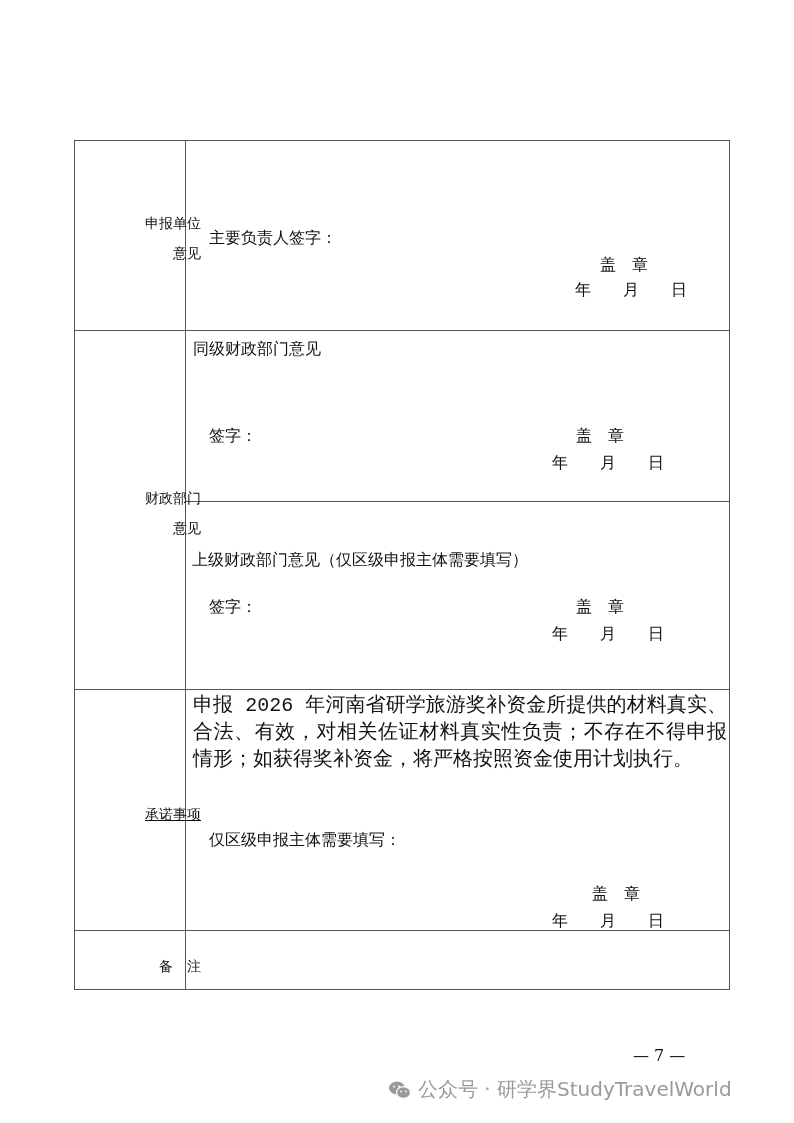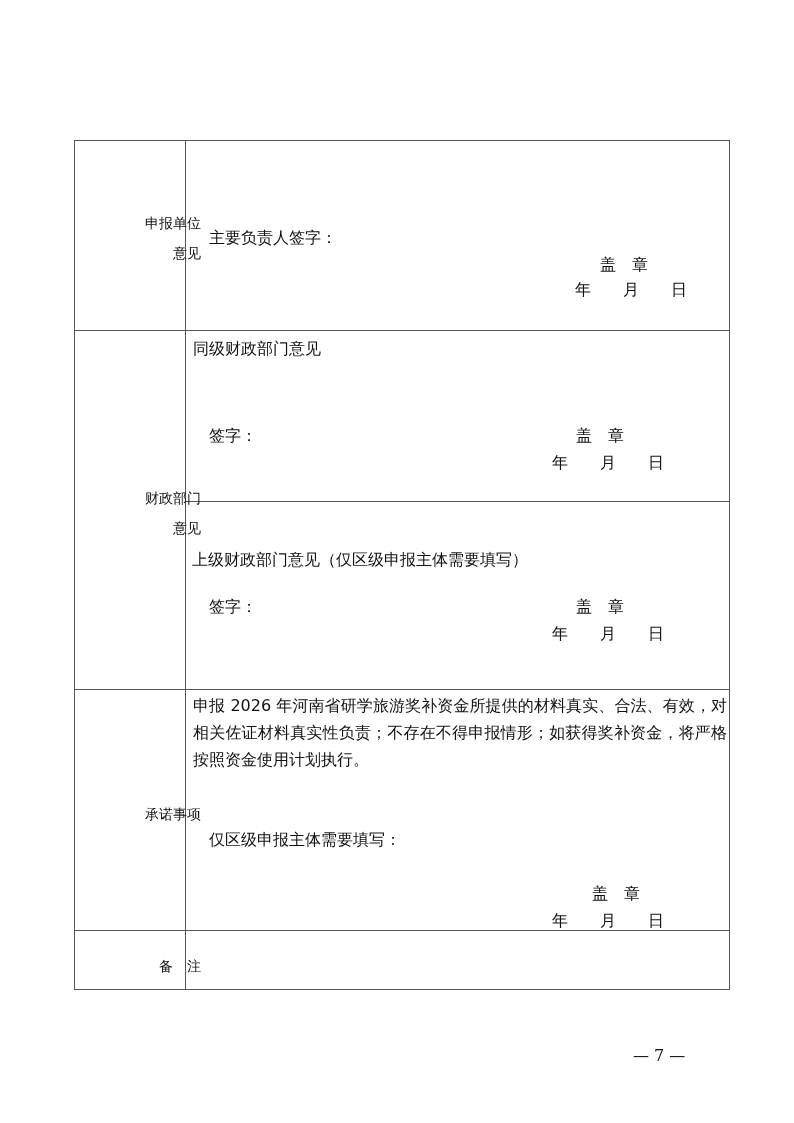--- a/index.html
+++ b/index.html
@@ -5,22 +5,22 @@
   html, body { margin:0; padding:0; background:#ffffff; }
   body { width:794px; height:1123px; position:relative; overflow:hidden;
          font-family:"DejaVu Sans","Liberation Sans",sans-serif; color:#111; }
   .page { position:absolute; left:0; top:0; width:794px; height:1123px; }
   .tbl { position:absolute; left:74px; top:140px; width:656px; height:850px;
          border:1px solid #555; box-sizing:border-box; }
   .hline { position:absolute; height:0; border-top:1px solid #555; }
   .vline { position:absolute; width:0; border-left:1px solid #555; top:0; bottom:0; left:110px; }
   .txt { position:absolute; font-size:16px; line-height:18px; white-space:nowrap; }
   .label { position:absolute; left:16px; width:110px; text-align:right; font-size:14px; line-height:30px; }
-  .para { position:absolute; left:118px; width:534px; font-size:16px; line-height:27px;
-          white-space:normal; text-align:justify; }
+  .para { position:absolute; left:118px; width:534px; font-size:20px; line-height:27px;
+          white-space:normal; text-align:justify;font-family:Liberation Mono, monospace; }
   .pagenum { position:absolute; left:633px; top:1046px; font-family:"DejaVu Serif","Liberation Serif",serif;
              font-size:16px; color:#111; }
   .watermark { position:absolute; left:388px; top:1076px; font-size:20px; color:#9a9a9a; display:flex; align-items:center; gap:6px; }
   .wm-icon { width:24px; height:20px; position:relative; }
 </style>
 </head>
 <body>
 
 <div class="page">
   <div class="tbl">
@@ -46,25 +46,38 @@
     <div class="txt" style="left:118px;top:199px;">同级财政部门意见</div>
     <div class="txt" style="left:134px;top:286px;">签字：</div>
     <div class="txt" style="left:501px;top:286px;">盖　章</div>
     <div class="txt" style="left:477px;top:313px;">年　　月　　日</div>
 
     <div class="txt" style="left:117px;top:369px;margin-top:41px;">上级财政部门意见（仅区级申报主体需要填写）</div>
     <div class="txt" style="left:134px;top:457px;">签字：</div>
     <div class="txt" style="left:501px;top:457px;">盖　章</div>
     <div class="txt" style="left:477px;top:484px;">年　　月　　日</div>
 
-    <div class="label" style="top:658px;">承诺事项</div>
+    <div class="label" style="top:658px;text-decoration:underline;">承诺事项</div>
     <div class="para" style="top:551px;">申报 2026 年河南省研学旅游奖补资金所提供的材料真实、合法、有效，对相关佐证材料真实性负责；不存在不得申报情形；如获得奖补资金，将严格按照资金使用计划执行。</div>
     <div class="txt" style="left:134px;top:690px;">仅区级申报主体需要填写：</div>
     <div class="txt" style="left:517px;top:744px;">盖　章</div>
     <div class="txt" style="left:477px;top:771px;">年　　月　　日</div>
 
     <div class="label" style="top:810px;">备　注</div>
     <div class="txt" style="left:118px;top:815px;width:530px;"></div>
   </div>
 
   <div class="pagenum">— 7 —</div>
 
+  <div class="watermark">
+    <span class="wm-icon">
+      <svg width="24" height="20" viewBox="0 0 24 20">
+        <ellipse cx="9" cy="8" rx="8" ry="6.5" fill="#9a9a9a"></ellipse>
+        <ellipse cx="15.5" cy="12.5" rx="7" ry="5.8" fill="#9a9a9a" stroke="#fff" stroke-width="1.2"></ellipse>
+        <circle cx="6" cy="6.5" r="1" fill="#fff"></circle>
+        <circle cx="11" cy="6.5" r="1" fill="#fff"></circle>
+        <circle cx="13" cy="11.5" r="0.9" fill="#fff"></circle>
+        <circle cx="18" cy="11.5" r="0.9" fill="#fff"></circle>
+      </svg>
+    </span>
+    <span>公众号 · 研学界StudyTravelWorld</span>
+  </div>
 </div>
 
 </body></html>

